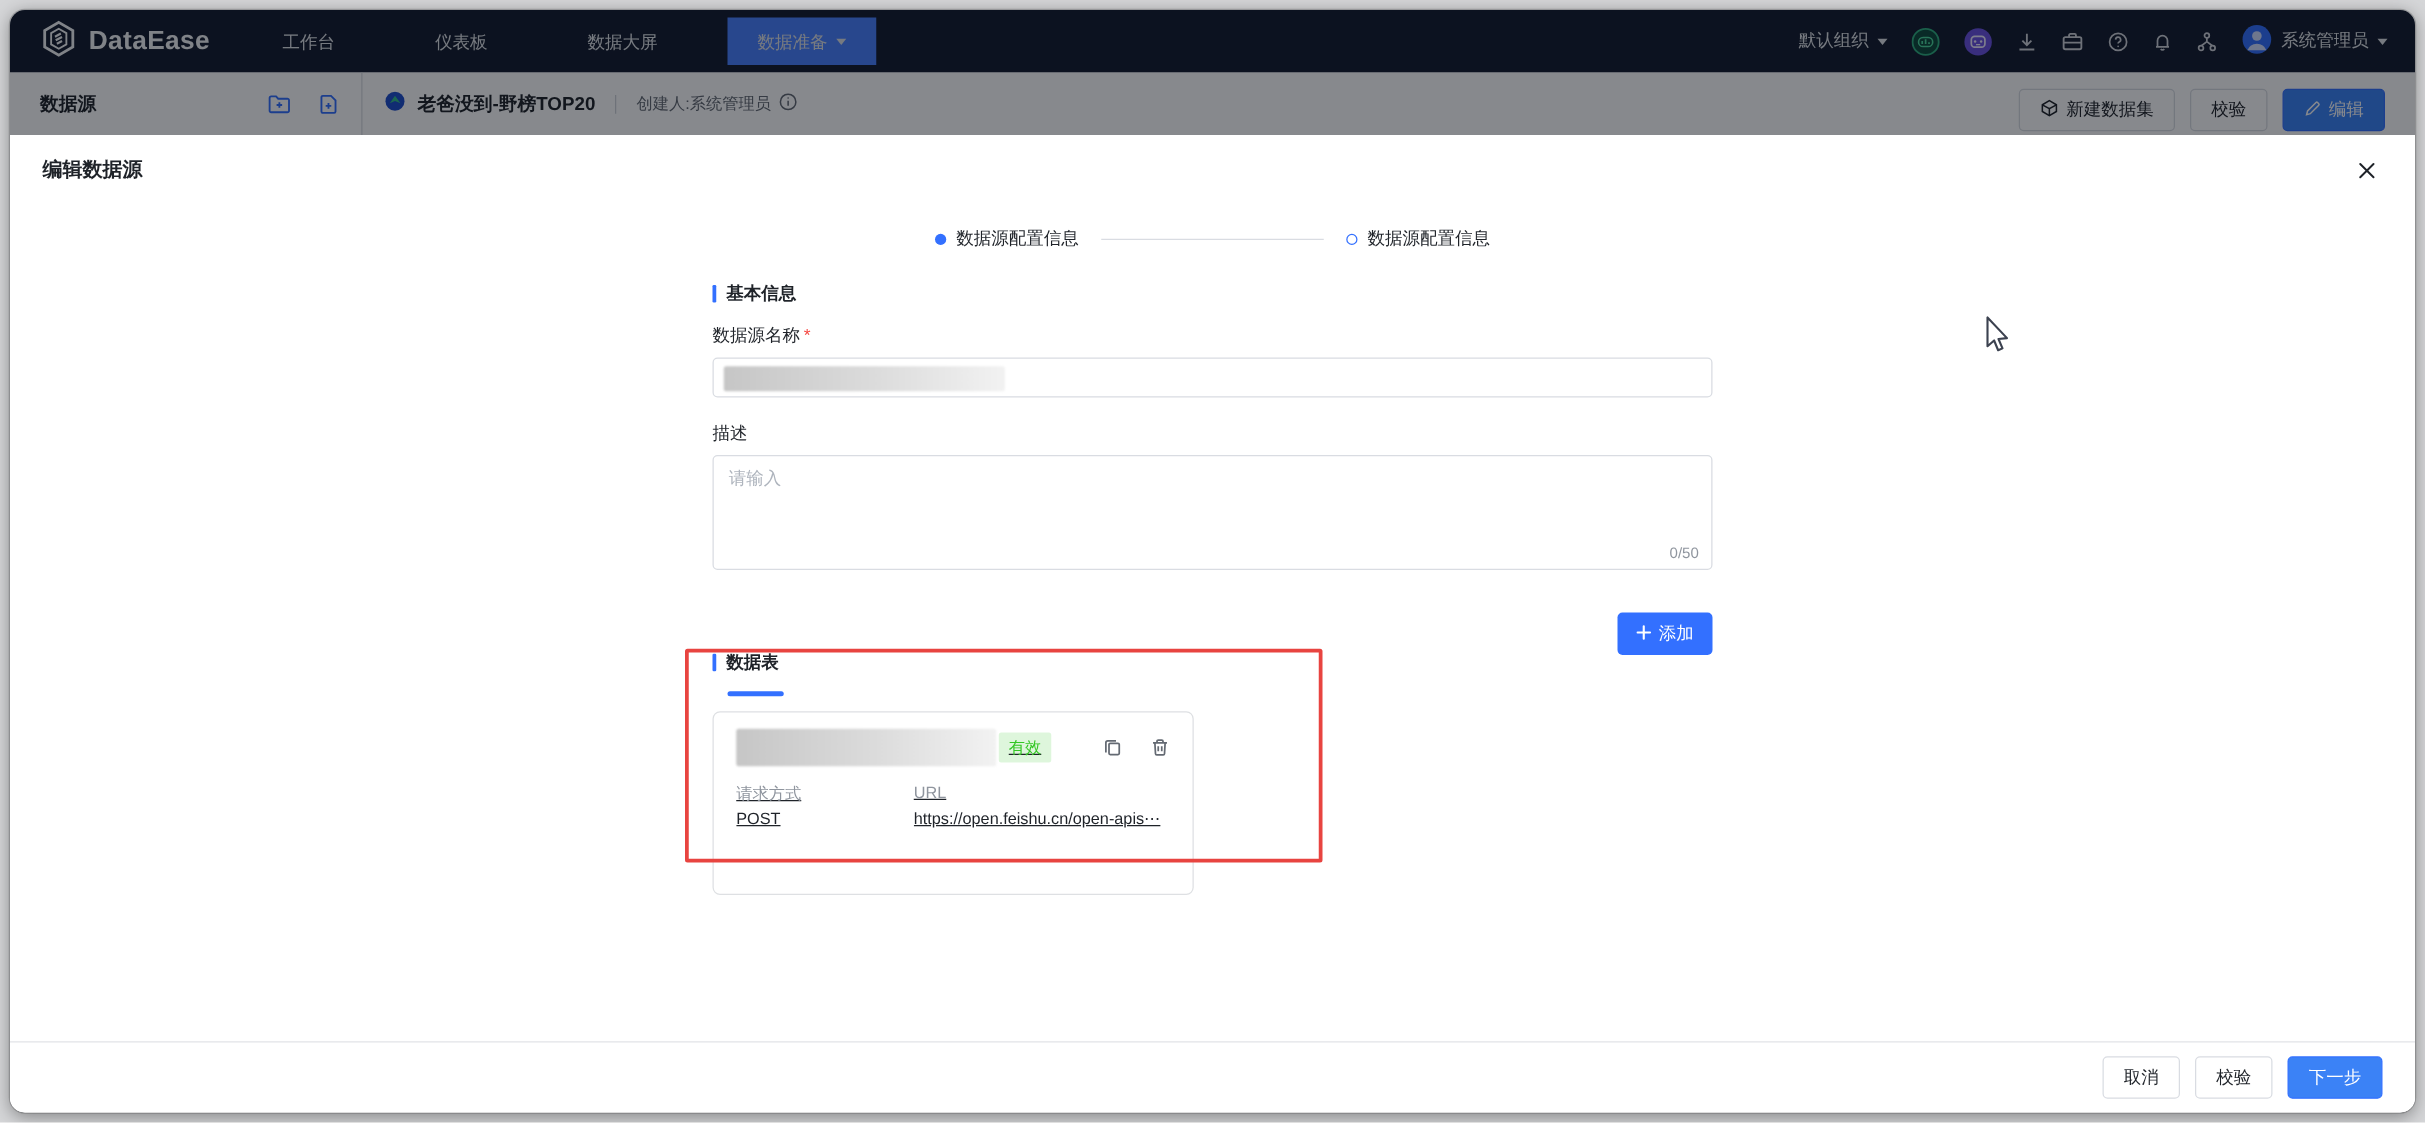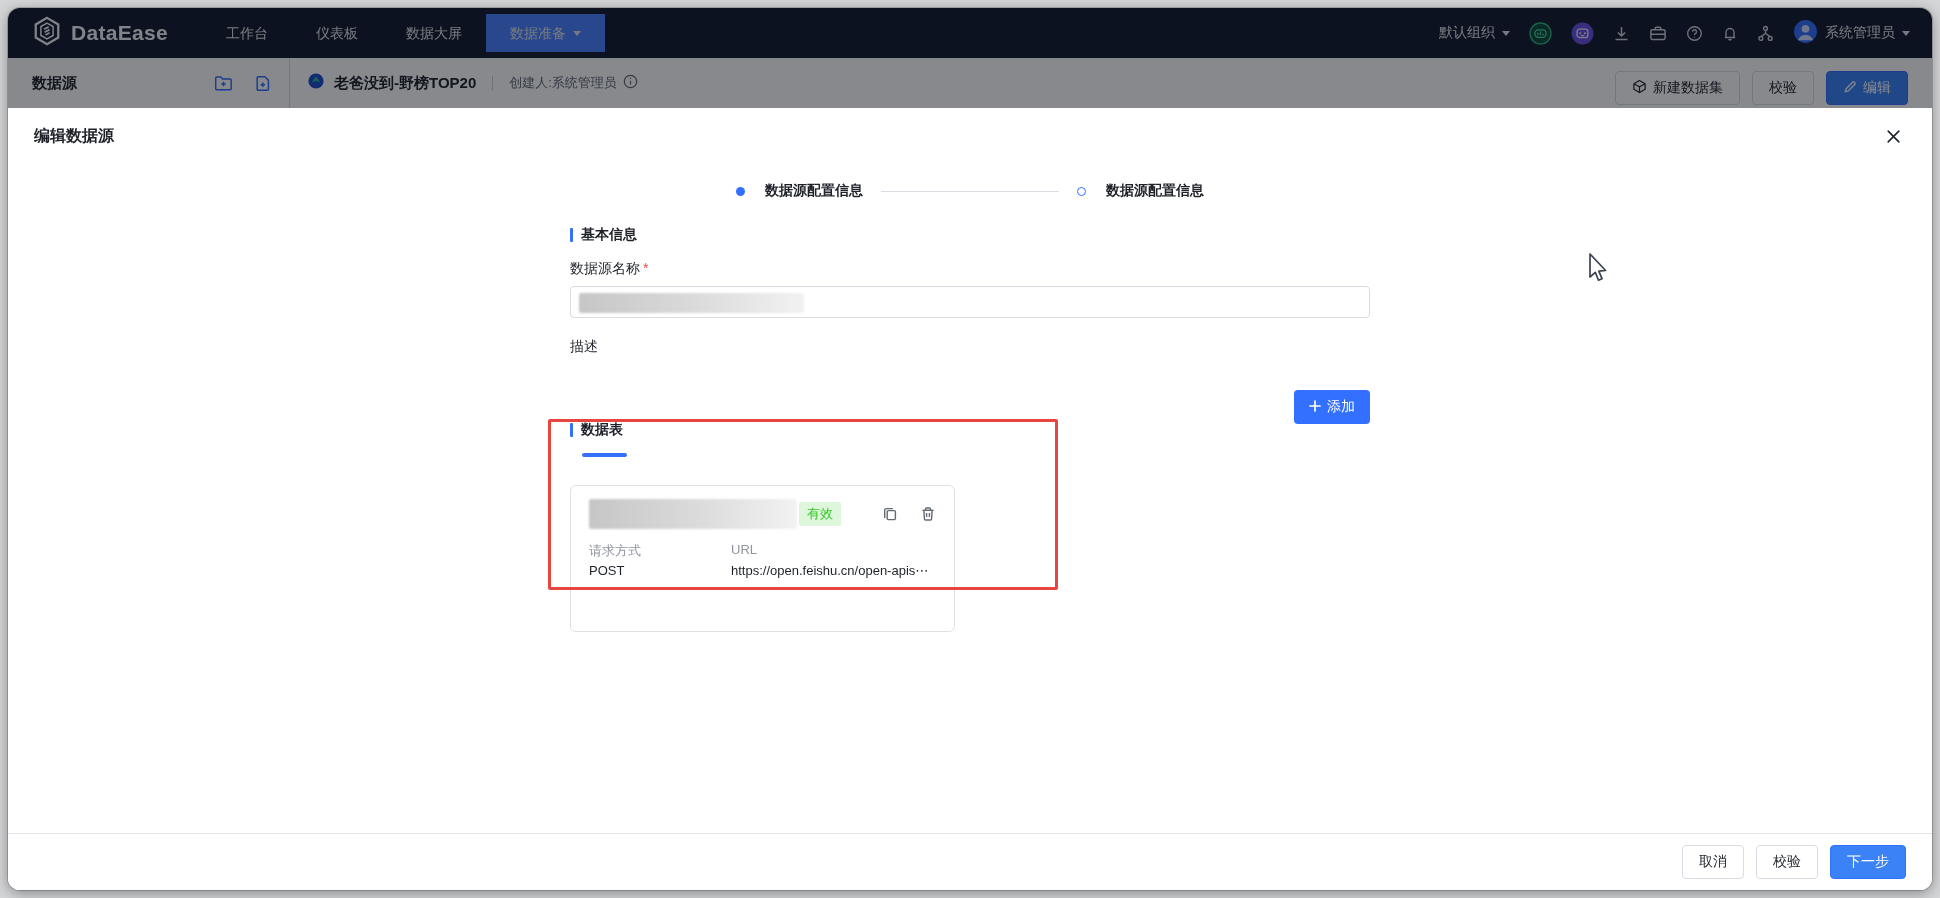--- a/index.html
+++ b/index.html
@@ -6,21 +6,21 @@
   html,body { width:1940px; height:898px; }
   body { background:#d5d6d8; font-family:"Liberation Sans","DejaVu Sans",sans-serif; color:#1f2329; position:relative; overflow:hidden; }
   .window { position:absolute; left:8px; top:8px; width:1924px; height:882px; background:#fff; border-radius:12px; overflow:hidden; box-shadow:0 3px 14px rgba(0,0,0,.38), 0 0 0 1px rgba(0,0,0,.18); }
 
   
   .chrome { position:relative; height:100px; }
   .chrome::after { content:""; position:absolute; inset:0; background:rgba(4,8,16,.48); z-index:5; pointer-events:none; }
   .topnav { height:50px; background:#141c2e; display:flex; align-items:center; padding:0 22px 0 24px; }
   .brand { display:flex; align-items:center; gap:9px; }
   .brand-name { color:#f2f3f5; font-size:21px; font-weight:bold; letter-spacing:.3px; }
-  .nav-items { display:flex; height:38px; margin-left:34px; }
+  .nav-items { display:flex; height:38px; margin-left:34px;gap:32px; }
   .nav-item { padding:0 24px; line-height:50px; font-size:14px; color:#dfe2e6; cursor:pointer; display:flex; align-items:center; gap:7px; }
   .nav-item.active { background:#4a80ff; }
   .caret { width:0; height:0; border-left:4.5px solid transparent; border-right:4.5px solid transparent; border-top:5.5px solid currentColor; display:inline-block; }
   .nav-right { margin-left:auto; display:flex; align-items:center; gap:19px; color:#dfe2e6; font-size:14px; }
   .org-switch, .user-chip { display:flex; align-items:center; gap:7px; cursor:pointer; }
   .nav-icon { display:flex; align-items:center; cursor:pointer; }
 
   .toolbar { height:50px; background:#fff; display:flex; overflow:hidden; }
   .panel { width:282px; flex:0 0 282px; display:flex; align-items:center; padding:0 18px 0 24px; border-right:1px solid #d9dce2; gap:22px; }
   .panel-title { font-size:15px; font-weight:bold; margin-right:auto; }
@@ -32,21 +32,21 @@
   .btn { height:34px; border:1px solid #d9dce2; background:#fff; border-radius:4px; font-size:14px; color:#1f2329; display:inline-flex; align-items:center; justify-content:center; gap:6px; padding:0 16px; cursor:pointer; font-family:inherit; }
   .btn.primary { background:#3b82f6; border-color:#3370ff; color:#fff; }
 
   
   .modal { position:absolute; left:0; top:100px; width:100%; height:782px; background:#fff; z-index:10; }
   .modal-header { height:56px; display:flex; align-items:center; padding:0 26px; }
   .modal-title { font-size:16px; font-weight:bold; }
   .close-btn { margin-left:auto; background:none; border:none; cursor:pointer; display:flex; padding:4px; }
 
   .stepper { display:flex; align-items:center; justify-content:center; margin-top:18px; font-size:14px; }
-  .step { display:flex; align-items:center; gap:20px; font-weight:700; }
+  .step { display:flex; align-items:center; gap:8px; font-weight:400; }
   .dot-filled { width:9px; height:9px; border-radius:50%; background:#3370ff; }
   .dot-open { width:9px; height:9px; border-radius:50%; border:1.6px solid #3370ff; background:#fff; }
   .step-line { width:178px; height:1px; background:#d9dce2; margin:0 18px; }
 
   .form-col { width:800px; margin:26px auto 0; position:relative; }
   .section-head { display:flex; align-items:center; font-size:14px; font-weight:bold;margin-top:25px; }
   .section-head::before { content:""; width:3px; height:14px; background:#3370ff; margin-right:8px; border-radius:1px; }
   .field-label { font-size:14px; margin-top:16px; }
   .field-label.required::after { content:"*"; color:#f54a45; margin-left:3px; }
   .text-input { position:relative; margin-top:8px; height:32px; border:1px solid #d9dce2; border-radius:4px; background:#fff; }
@@ -56,21 +56,21 @@
   .textarea-wrap { position:relative; margin-top:8px; height:92px; border:1px solid #d9dce2; border-radius:4px; }
   .textarea-wrap textarea { width:100%; height:100%; border:none; outline:none; resize:none; font-family:inherit; font-size:14px; padding:9px 12px; color:#1f2329; background:transparent; }
   .textarea-wrap textarea::placeholder { color:#aeb4bd; }
   .char-counter { position:absolute; right:10px; bottom:6px; font-size:12px; color:#8f959e; }
 
   .tables-section { margin-top:40px; position:relative; }
   .tables-head { display:flex; align-items:flex-start; justify-content:space-between; }
   .add-btn { height:34px; background:#3370ff; border:none; border-radius:4px; color:#fff; font-size:14px; display:inline-flex; align-items:center; gap:6px; padding:0 15px; cursor:pointer; font-family:inherit; margin-top:-6px; }
   .tab-underline { width:45px; height:3.5px; background:#3370ff; border-radius:2px; margin:14px 0 0 12px; }
 
-  .api-card { width:385px; height:147px; border:1px solid #dee0e3; border-radius:6px; margin-top:28px; padding:13px 18px; background:#fff; }
+  .api-card { width:385px; height:147px; border:1px solid #dee0e3; border-radius:6px; margin-top:12px; padding:13px 18px; background:#fff;text-decoration:underline; }
   .card-row1 { display:flex; align-items:center; }
   .card-censor { width:208px; height:30px; }
   .status-badge { font-size:13px; color:#34c724; background:rgba(52,199,36,.16); padding:3px 8px; border-radius:2px; margin-left:2px; }
   .card-icons { margin-left:auto; display:flex; gap:22px; }
   .icon-btn { background:none; border:none; cursor:pointer; display:flex; padding:0; }
   .card-grid { display:grid; grid-template-columns:142px 1fr; margin-top:13px; font-size:13px; row-gap:3px; }
   .kv-label { color:#8f959e; }
   .kv-value { color:#1f2329; white-space:nowrap; overflow:hidden; }
 
   .red-rect { position:absolute; left:-22px; top:23px; width:510px; height:171px; border:3px solid #e84440; border-radius:2px; pointer-events:none; }
@@ -264,20 +264,24 @@
 
     <div class="form-col">
       <div class="section-head">基本信息</div>
 
       <div class="field-label required">数据源名称</div>
       <div class="text-input">
         <div class="censor name-censor"></div>
       </div>
 
       <div class="field-label desc-label">描述</div>
+      <div class="textarea-wrap">
+        <textarea placeholder="请输入" style=""></textarea>
+        <span class="char-counter">0/50</span>
+      </div>
 
       <div class="tables-section">
         <div class="tables-head">
           <div class="section-head">数据表</div>
           <button class="add-btn">
             <span>
               <svg width="12" height="12" viewBox="0 0 12 12">
                   <path d="M6 1 V11 M1 6 H11" stroke="#fff" stroke-width="1.7" stroke-linecap="round"></path>
                 </svg>
             </span>

